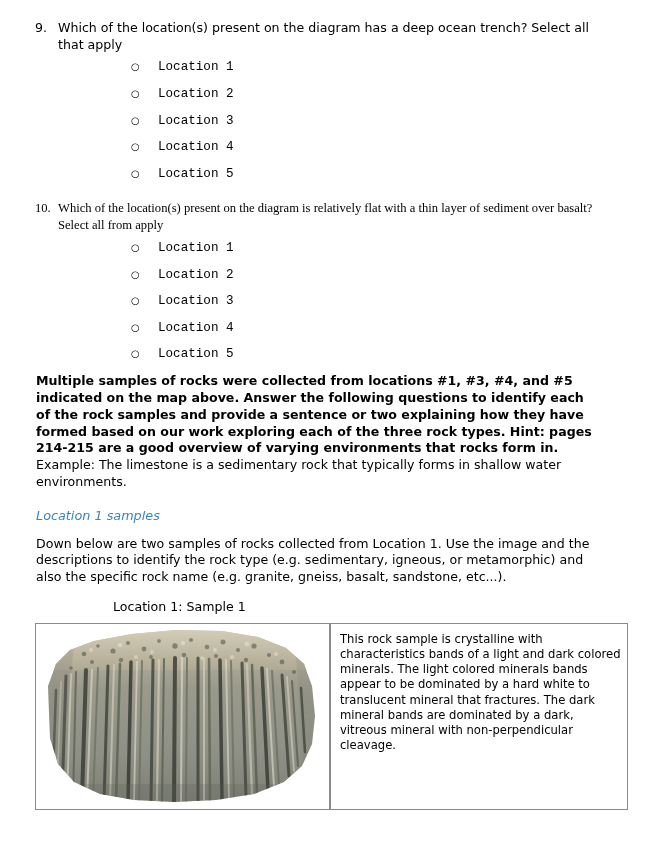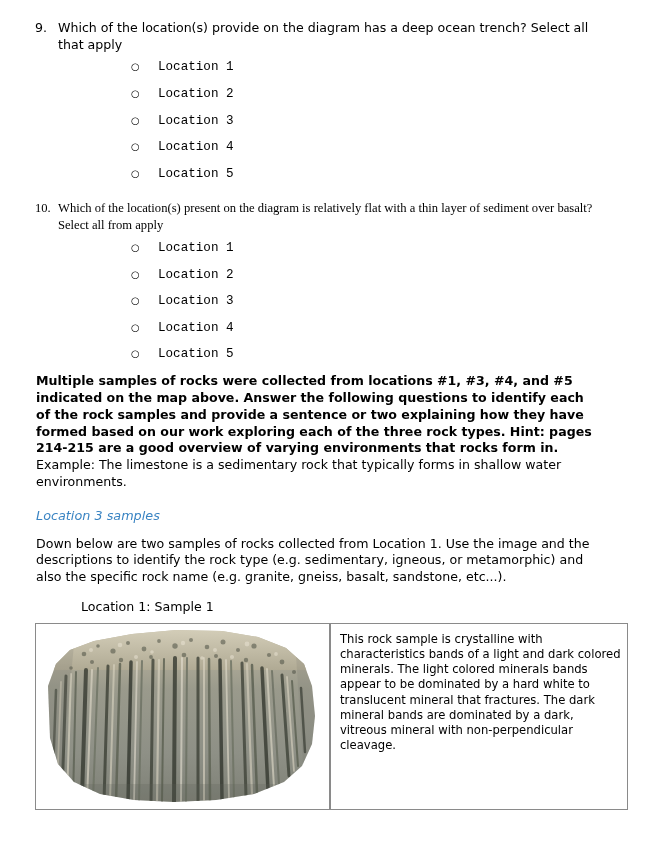--- a/index.html
+++ b/index.html
@@ -110,21 +110,21 @@
   }
 
   .para-intro {
     font-size: 12.6px;
     line-height: 1.34;
     padding: 0 22px 0 8px;
   }
 
   .sample-label {
     font-size: 12.6px;
-    margin: 9px 0 0 53px;
+    margin: 9px 0 0 85px;
   }
 
   
   .sample-table {
     margin: 9px 0 0 7px;
     width: 577px;
     border-collapse: separate;
     border-spacing: 0;
     table-layout: fixed;
   }
@@ -157,21 +157,21 @@
   }
   .rock-svg { display: block; width: 100%; height: 100%; }
 </style>
 </head>
 <body>
 
 <div class="page">
 
   <div class="question q9-block">
     <div class="q-num">9.</div>
-    <div class="q-text">Which of the location(s) provide on the diagram has a deep ocean trench? Select all that apply</div>
+    <div class="q-text">Which of the location(s) present on the diagram has a deep ocean trench? Select all that apply</div>
   </div>
   <ul class="opt-list q9-list">
     <li class="opt-item">
       <span class="opt-bullet">○</span>
       <span class="opt-label">Location 1</span>
     </li>
     <li class="opt-item">
       <span class="opt-bullet">○</span>
       <span class="opt-label">Location 2</span>
     </li>
@@ -213,21 +213,21 @@
     <li class="opt-item">
       <span class="opt-bullet">○</span>
       <span class="opt-label">Location 5</span>
     </li>
   </ul>
 
   <hr class="rule rule-blue">
 
   <p class="para bold-lead"><span>Multiple samples of rocks were collected from locations #1, #3, #4, and #5 indicated on the map above. Answer the following questions to identify each of the rock samples and provide a sentence or two explaining how they have formed based on our work exploring each of the three rock types. Hint: pages 214-215 are a good overview of varying environments that rocks form in.</span><span class="normal"> Example:  The limestone is a sedimentary rock that typically forms in shallow water environments.</span></p>
 
-  <div class="heading-blue">Location 3 samples</div>
+  <div class="heading-blue">Location 1 samples</div>
 
   <hr class="rule rule-gray">
 
   <p class="para-intro">Down below are two samples of rocks collected from Location 1. Use the image and the descriptions to identify the rock type (e.g. sedimentary, igneous, or metamorphic) and also the specific rock name (e.g. granite, gneiss, basalt, sandstone, etc...).</p>
 
   <div class="sample-label">Location 1: Sample 1</div>
 
   <table class="sample-table">
     <tbody>
         <tr>

